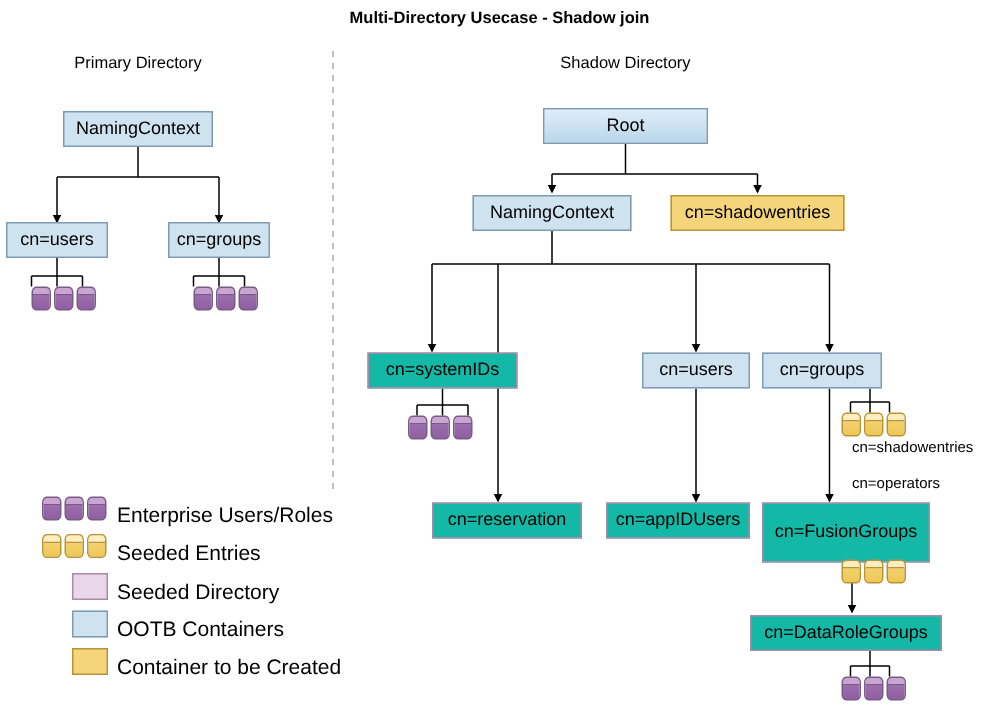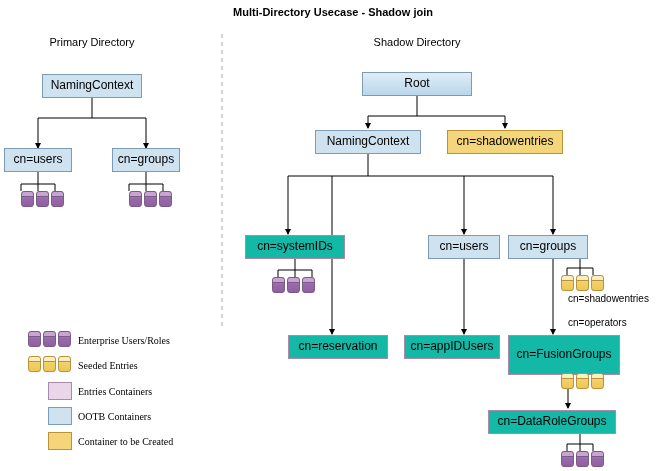--- a/index.html
+++ b/index.html
@@ -67,23 +67,22 @@
   .seeded-container {
     background: #14b8a6;
     border-color: #a98aa8;
   }
   .created {
     background: #f5d57a;
     border-color: #b9933a;
   }
   .legend-label {
     position: absolute;
-    font-size: 10px;
+    font-size: 14px;
     white-space: nowrap;
-    font-family: Liberation Serif, serif;
   }
   .swatch {
     position: absolute;
     box-sizing: border-box;
     border: 1px solid #8a8a8a;
   }
   .sw-seeded-container {
     background: #e9d6e9;
     border-color: #a98aa8;
   }
@@ -256,21 +255,21 @@
   <div class="node seeded-container" style="left:288px; top:335px; width:100px; height:24px;">cn=reservation</div>
   <div class="node seeded-container" style="left:404px; top:335px; width:96px; height:24px;">cn=appIDUsers</div>
   <div class="node seeded-container" style="left:508px; top:335px; width:112px; height:40px;">cn=FusionGroups</div>
 
   <div class="cyl-group" style="left:561px; top:373px;">
     <div class="cyl yellow"></div>
       <div class="cyl yellow"></div>
       <div class="cyl yellow"></div>
   </div>
 
-  <div class="node seeded-container" style="left:488px; top:410px; width:128px; height:24px;">cn=DataRoleGroups</div>
+  <div class="node seeded-container" style="left:500px; top:410px; width:128px; height:24px;">cn=DataRoleGroups</div>
 
   <div class="cyl-group" style="left:561px; top:451px;">
     <div class="cyl"></div>
       <div class="cyl"></div>
       <div class="cyl"></div>
   </div>
 
   <div class="cyl-group" style="left:28px; top:331px;">
     <div class="cyl"></div>
       <div class="cyl"></div>
@@ -279,21 +278,21 @@
   <div class="legend-label" style="left:78px; top:335px;">Enterprise Users/Roles</div>
 
   <div class="cyl-group" style="left:28px; top:356px;">
     <div class="cyl yellow"></div>
       <div class="cyl yellow"></div>
       <div class="cyl yellow"></div>
   </div>
   <div class="legend-label" style="left:78px; top:360px;text-align:right;">Seeded Entries</div>
 
   <div class="swatch sw-seeded-container" style="left:48px; top:382px; width:24px; height:18px;"></div>
-  <div class="legend-label" style="left:78px; top:386px;">Entries Containers</div>
+  <div class="legend-label" style="left:78px; top:386px;">Seeded Directory</div>
 
   <div class="swatch sw-ootb" style="left:48px; top:407px; width:24px; height:18px;"></div>
   <div class="legend-label" style="left:78px; top:411px;">OOTB Containers</div>
 
   <div class="swatch sw-created" style="left:48px; top:432px; width:24px; height:18px;"></div>
   <div class="legend-label" style="left:78px; top:436px;">Container to be Created</div>
 
 </div>
 
 </body></html>

